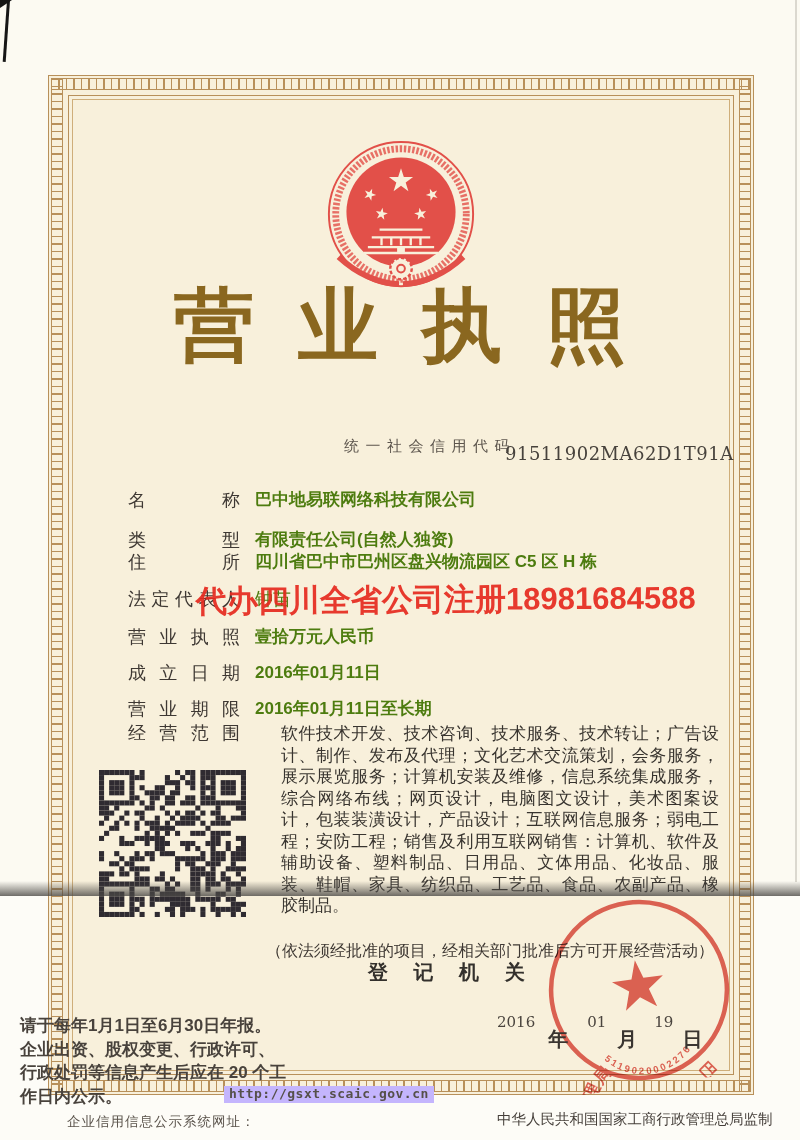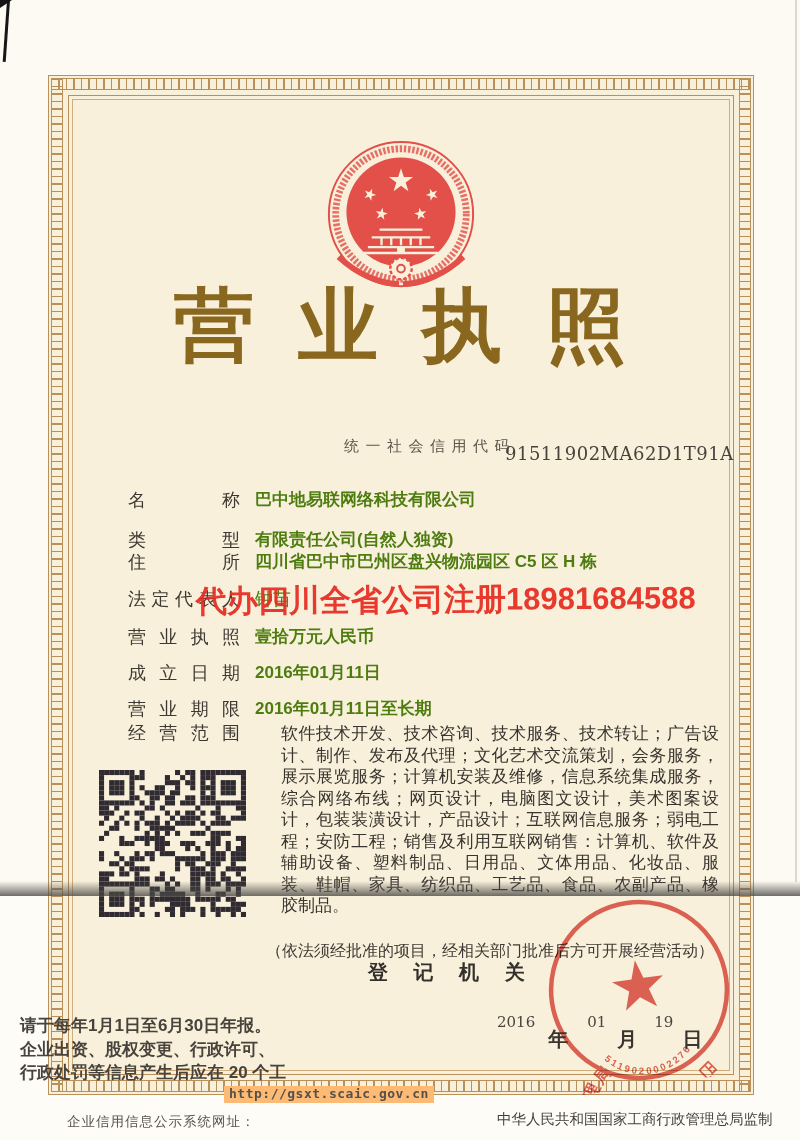--- a/index.html
+++ b/index.html
@@ -57,21 +57,21 @@
   .seal{position:absolute;left:543px;top:894px;width:192px;height:192px;z-index:9;
        transform:rotate(-8deg);opacity:.88;mix-blend-mode:multiply;}
   .seal text{font-family:"Liberation Sans",sans-serif;font-weight:bold;fill:#dd5248;}
   .date-row{position:absolute;left:497px;top:1013px;display:flex;align-items:flex-start;z-index:10;}
   .d-num{font:15px/1.2 "DejaVu Serif",serif;color:#4a443e;}
   .d-unit{font:bold 20px/1.1 "Liberation Sans",sans-serif;color:#3a3530;margin-top:15px;}
 
   
   .annual{position:absolute;left:20px;top:1014px;z-index:11;
        font:600 17px/23.5px "Liberation Sans",sans-serif;color:#48423c;}
-  .url{position:absolute;left:224px;top:1086px;z-index:11;background:#fdba74;padding:0 5px;
+  .url{position:absolute;left:224px;top:1086px;z-index:11;background:#c4b5fd;padding:0 5px;
        font:bold 13px/1.3 "DejaVu Sans Mono",monospace;color:#55504a;letter-spacing:.5px;}
   .publicity{position:absolute;left:55px;top:1113px;
        font:13.5px/1.3 "Liberation Serif",serif;color:#5a534b;letter-spacing:1px;margin-left:12px;}
   .issuer{position:absolute;left:497px;top:1110px;
        font:14.5px/1.3 "Liberation Serif",serif;color:#453f3a;}
 
   
   .scan-bottom{position:absolute;left:0;right:0;bottom:0;height:15px;z-index:20;
        background:linear-gradient(to bottom,rgba(90,88,84,0),rgba(75,73,70,.8));}
   .scan-left{position:absolute;left:5px;top:-4px;width:3px;height:66px;background:#161616;
@@ -616,20 +616,21 @@
     <span class="d-num" style="margin-left:19px">01</span>
     <span class="d-unit" style="margin-left:11px">月</span>
     <span class="d-num" style="margin-left:17px">19</span>
     <span class="d-unit" style="margin-left:9px">日</span>
   </div>
 
   <div class="annual">
     <div>请于每年1月1日至6月30日年报。</div>
     <div>企业出资、股权变更、行政许可、</div>
     <div>行政处罚等信息产生后应在 20 个工</div>
+    <div>作日内公示。</div>
   </div>
   <div class="url">http://gsxt.scaic.gov.cn</div>
   <div class="publicity">企业信用信息公示系统网址：</div>
   <div class="issuer">中华人民共和国国家工商行政管理总局监制</div>
 
   <div class="scan-left"></div>
   <div class="scan-corner"></div>
   <div class="scan-right"></div>
   <div class="scan-bottom"></div>
 

